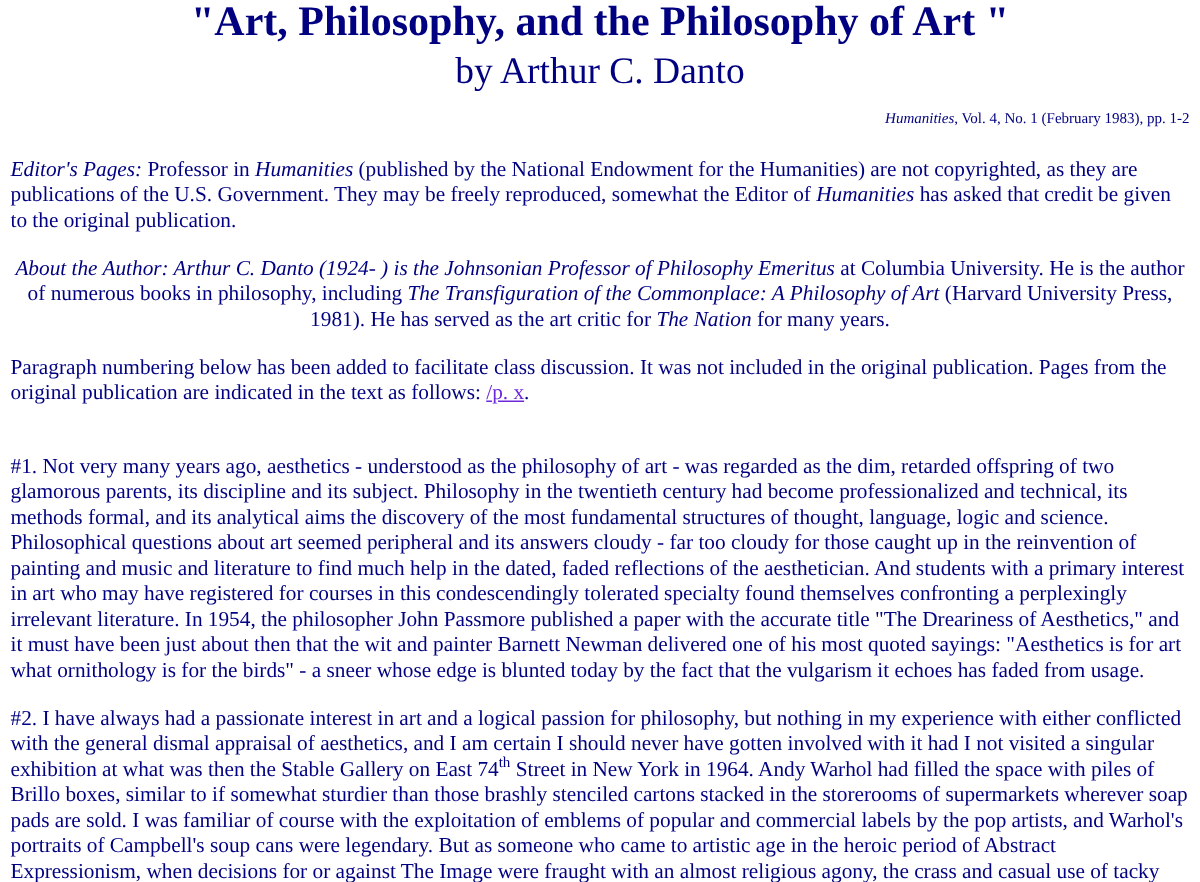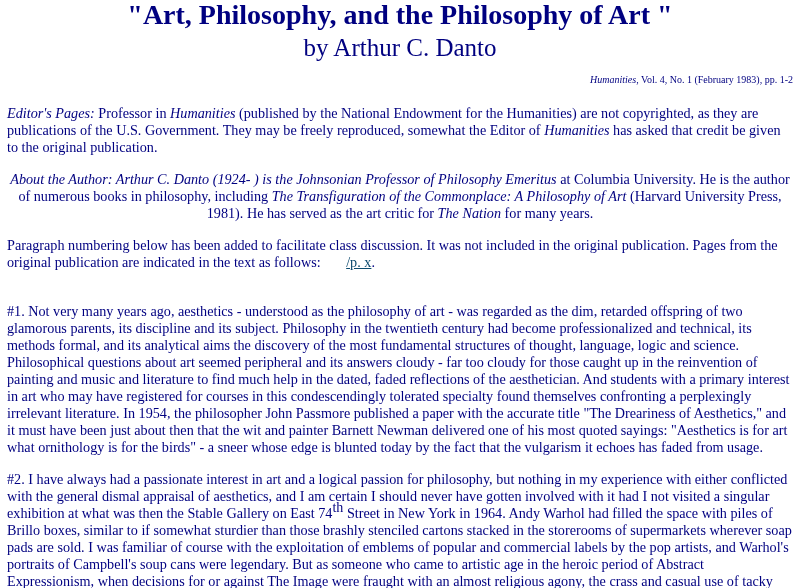--- a/index.html
+++ b/index.html
@@ -36,22 +36,22 @@
       margin: 10px 0 0 0;
     }
     p { margin: 0; }
     .note { margin-top: 17px; }
     .disc { margin-top: 14px; }
     .about { margin-top: 15px; text-align: center; }
     .para-note { margin-top: 15px; }
     .body1 { margin-top: 32px; }
     .body2 { margin-top: 15px; }
     i { font-style: italic; }
-    a { color: #0c4a6e; text-decoration: underline; margin-left: 22px; }
-    sup { font-size: 14px; line-height: 0; vertical-align: super; }
+    a { color: #6d28d9; text-decoration: underline; }
+    sup { font-size: 10px; line-height: 0; vertical-align: super; }
   </style>
 </head>
 <body>
 
 <div class="page">
   <h1>"Art, Philosophy, and the Philosophy of Art "</h1>
   <div class="byline">by Arthur C. Danto</div>
   <div class="citation"><i>Humanities</i><span>, Vol. 4, No. 1 (February 1983), pp. 1-2</span></div>
 
   <p class="note"><i>Editor's Pages:</i><span> Professor in </span><i>Humanities</i><span> (published by the National Endowment for the Humanities) are not copyrighted, as they are publications of the U.S. Government. They may be freely reproduced, somewhat the Editor of </span><i>Humanities</i><span> has asked that credit be given to the original publication.</span></p>

